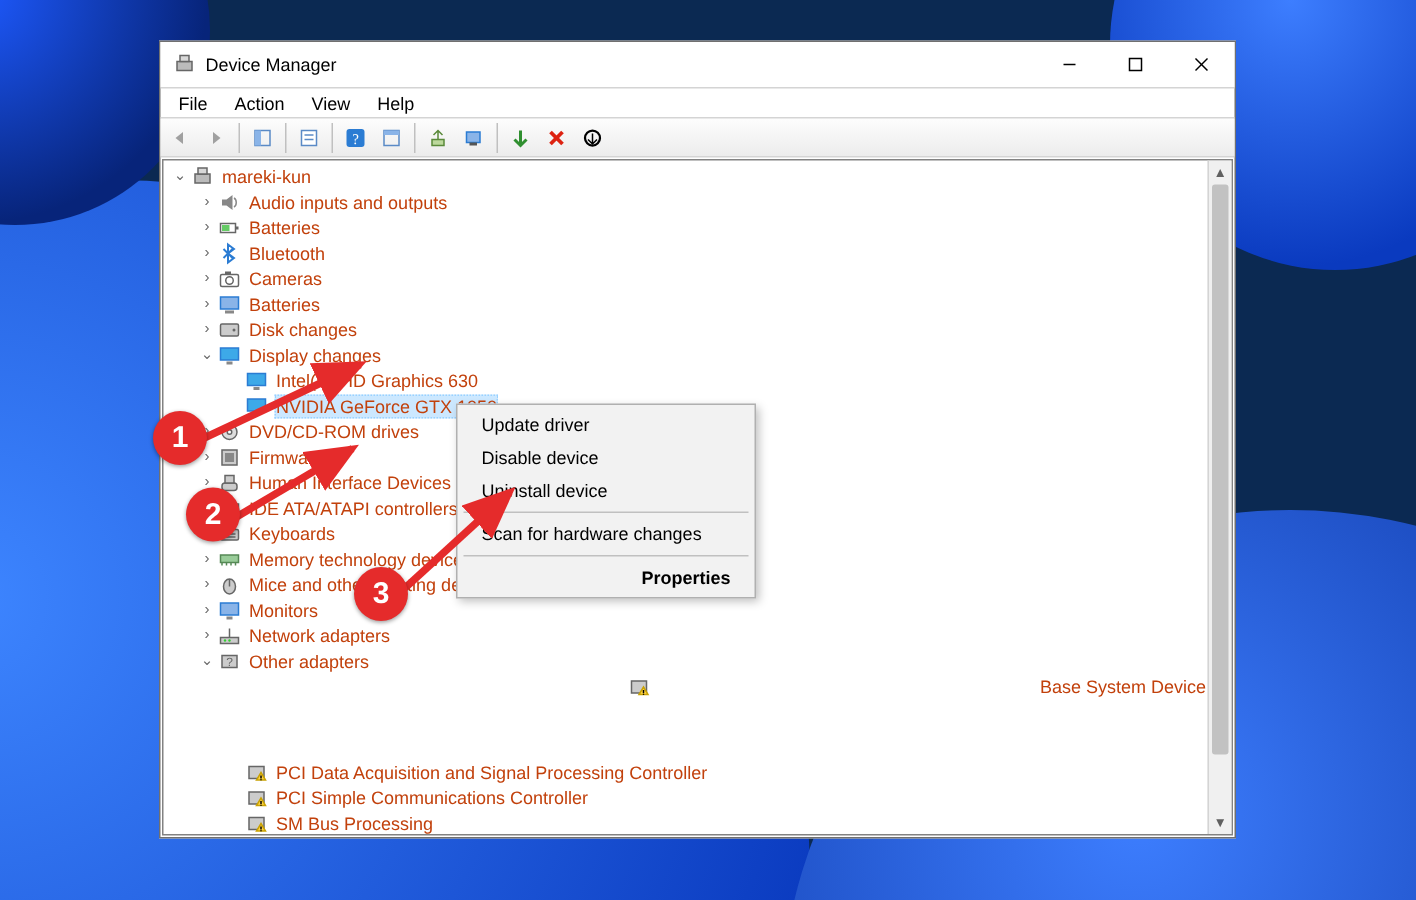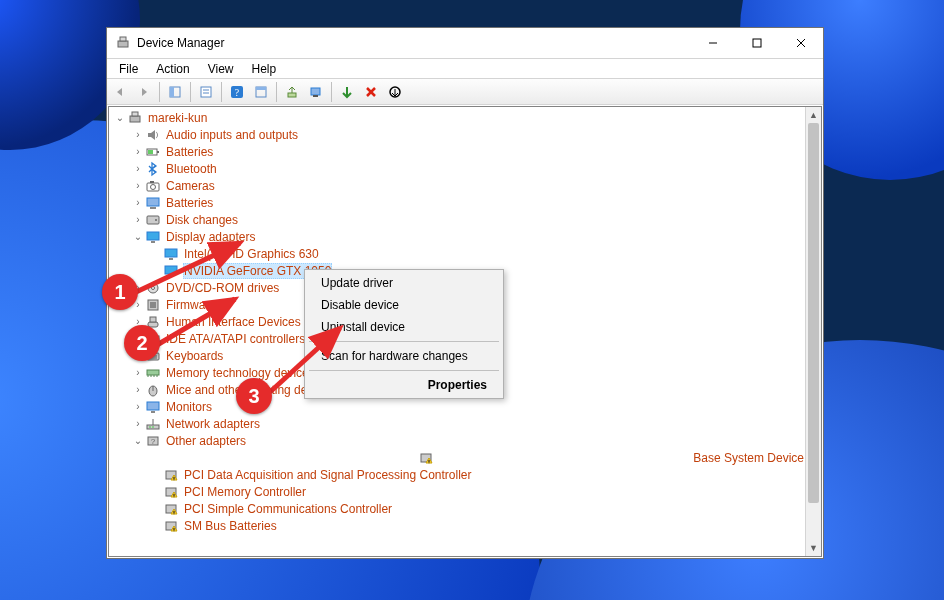--- a/index.html
+++ b/index.html
@@ -331,21 +331,21 @@
           <span class="lbl">Disk changes</span>
         </div>
         <div class="row" style="padding-left: 22px;">
           <span class="expander">⌄</span>
           <span class="ic">
             <svg width="16" height="16">
               <rect x="2" y="3" width="12" height="8" fill="#3da9e8" stroke="#2b7cd3"></rect>
               <rect x="6" y="12" width="4" height="2" fill="#888"></rect>
             </svg>
           </span>
-          <span class="lbl">Display adapters</span>
+          <span class="lbl">Display changes</span>
         </div>
         <div class="row" style="padding-left: 40px;">
           <span class="expander"></span>
           <span class="ic">
             <svg width="16" height="16">
               <rect x="2" y="3" width="12" height="8" fill="#3da9e8" stroke="#2b7cd3"></rect>
               <rect x="6" y="12" width="4" height="2" fill="#888"></rect>
             </svg>
           </span>
           <span class="lbl">Intel(R) HD Graphics 630</span>
@@ -471,67 +471,55 @@
           <span class="ic">
             <svg width="16" height="16">
               <rect x="3" y="4" width="10" height="8" fill="#ccc" stroke="#666"></rect>
               <path d="M11 8l3 5h-6z" fill="#ffd54a" stroke="#c9a203"></path>
               <line x1="11" y1="10" x2="11" y2="12" stroke="#000"></line>
               <circle cx="11" cy="12.8" r="0.5" fill="#000"></circle>
             </svg>
           </span>
           <span class="lbl">Base System Device</span>
         </div>
-        <div class="row" style="padding-left: 40px;">
+        <div class="row" style="padding-left: 40px; margin-top: 40px;">
           <span class="expander"></span>
           <span class="ic">
             <svg width="16" height="16">
               <rect x="3" y="4" width="10" height="8" fill="#ccc" stroke="#666"></rect>
               <path d="M11 8l3 5h-6z" fill="#ffd54a" stroke="#c9a203"></path>
               <line x1="11" y1="10" x2="11" y2="12" stroke="#000"></line>
               <circle cx="11" cy="12.8" r="0.5" fill="#000"></circle>
             </svg>
           </span>
           <span class="lbl">PCI Data Acquisition and Signal Processing Controller</span>
         </div>
-        <div class="row" style="padding-left: 40px;">
+        <div class="row" style="padding-left: 40px; text-align: right;">
           <span class="expander"></span>
           <span class="ic">
             <svg width="16" height="16">
               <rect x="3" y="4" width="10" height="8" fill="#ccc" stroke="#666"></rect>
               <path d="M11 8l3 5h-6z" fill="#ffd54a" stroke="#c9a203"></path>
               <line x1="11" y1="10" x2="11" y2="12" stroke="#000"></line>
               <circle cx="11" cy="12.8" r="0.5" fill="#000"></circle>
             </svg>
           </span>
-          <span class="lbl">PCI Memory Controller</span>
-        </div>
-        <div class="row" style="padding-left: 40px; text-align: right;">
+          <span class="lbl">PCI Simple Communications Controller</span>
+        </div>
+        <div class="row" style="padding-left: 40px;">
           <span class="expander"></span>
           <span class="ic">
             <svg width="16" height="16">
               <rect x="3" y="4" width="10" height="8" fill="#ccc" stroke="#666"></rect>
               <path d="M11 8l3 5h-6z" fill="#ffd54a" stroke="#c9a203"></path>
               <line x1="11" y1="10" x2="11" y2="12" stroke="#000"></line>
               <circle cx="11" cy="12.8" r="0.5" fill="#000"></circle>
             </svg>
           </span>
-          <span class="lbl">PCI Simple Communications Controller</span>
-        </div>
-        <div class="row" style="padding-left: 40px;">
-          <span class="expander"></span>
-          <span class="ic">
-            <svg width="16" height="16">
-              <rect x="3" y="4" width="10" height="8" fill="#ccc" stroke="#666"></rect>
-              <path d="M11 8l3 5h-6z" fill="#ffd54a" stroke="#c9a203"></path>
-              <line x1="11" y1="10" x2="11" y2="12" stroke="#000"></line>
-              <circle cx="11" cy="12.8" r="0.5" fill="#000"></circle>
-            </svg>
-          </span>
-          <span class="lbl">SM Bus Batteries</span>
+          <span class="lbl">SM Bus Processing</span>
         </div>
       </div>
     <div class="scrollbar">
       <div class="scroll-arrow">▲</div>
       <div class="scroll-thumb"></div>
       <div class="scroll-arrow" style="margin-top:auto">▼</div>
     </div>
   </div>
 
 

